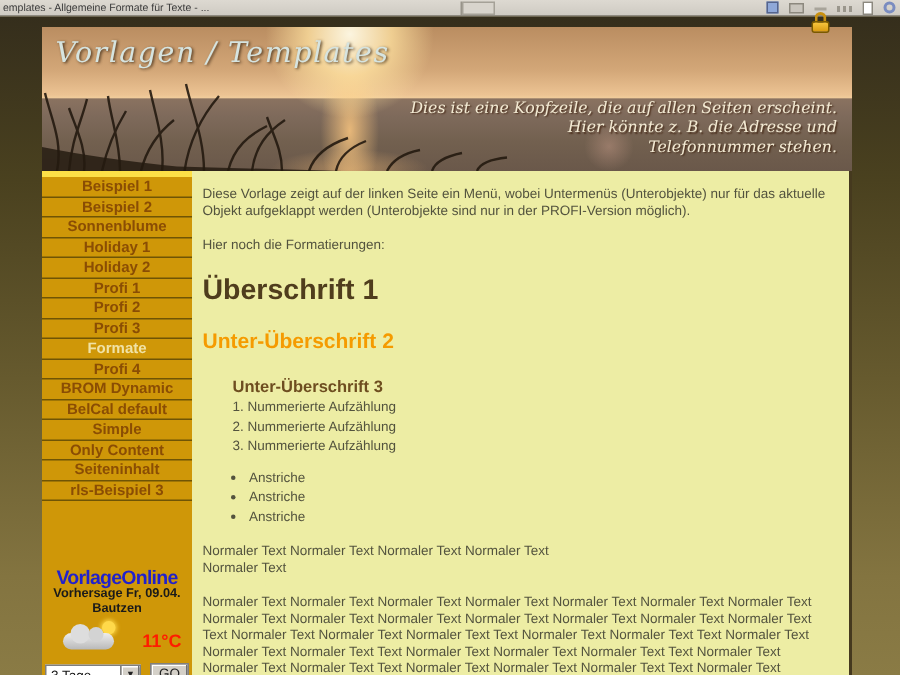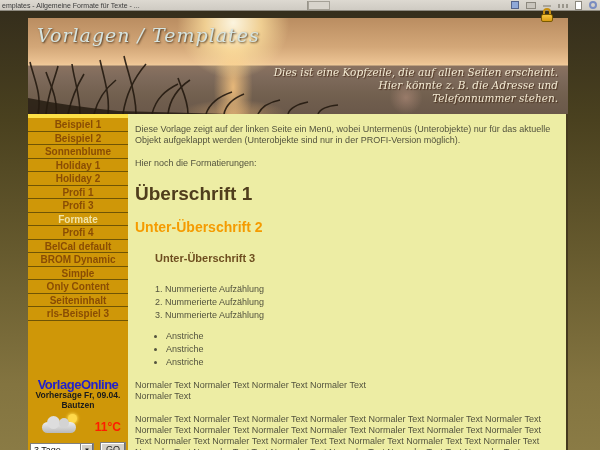--- a/index.html
+++ b/index.html
@@ -83,21 +83,21 @@
 
   
   .content { position:absolute; left:128px; top:114px; width:440px; height:336px; background:#EDEDA4;
     border-right:2px solid #45391E; padding:10px 12px 0 7px; color:#53533E; font-size:9px; line-height:11px;
     overflow:hidden; z-index:6; }
   .content p { margin:0; }
   .p-gap { margin-top:12px !important; }
   .content h1 { font-size:19px; line-height:20px; color:#4F3D1D; margin-top:15px; font-weight:bold; }
   .content h2 { font-size:14px; line-height:15px; color:#F59B00; margin-top:16px; font-weight:bold; }
   .content h3 { font-size:11px; line-height:12px; color:#6E4E20; margin-top:17px; font-weight:bold;padding-left:20px; }
-  .content ol { margin:20px 0 0 0; padding-left:30px; }
+  .content ol { margin:2px 0 0 0; padding-left:30px; }
   .content ul { margin:10px 0 0 0; padding-left:31px; list-style:disc; }
   .content li { margin-bottom:2px; }
 </style>
 </head>
 <body>
 
 <div class="screen">
 
   <div class="browser-bar">
     <span class="tab-title">emplates - Allgemeine Formate für Texte - ...</span>
@@ -152,25 +152,26 @@
   </div>
 
   <div class="sidebar">
     <div class="menu" id="menu">
         <div class="mitem">Beispiel 1</div>
         <div class="mitem">Beispiel 2</div>
         <div class="mitem">Sonnenblume</div>
         <div class="mitem">Holiday 1</div>
         <div class="mitem">Holiday 2</div>
         <div class="mitem">Profi 1</div>
+        <div class="mitem">Profi 2</div>
         <div class="mitem">Profi 3</div>
         <div class="mitem selected">Formate</div>
         <div class="mitem">Profi 4</div>
+        <div class="mitem">BROM Dynamic</div>
         <div class="mitem">BelCal default</div>
-        <div class="mitem">BROM Dynamic</div>
         <div class="mitem">Simple</div>
         <div class="mitem">Only Content</div>
         <div class="mitem">Seiteninhalt</div>
         <div class="mitem">rls-Beispiel 3</div>
       </div>
 
     <div class="weather">
       <div class="wlogo"><span>Vorlage</span><span class="wo-o">O</span><span>nline</span></div>
       <div class="wline">Vorhersage Fr, 09.04.</div>
       <div class="wcity">Bautzen</div>

